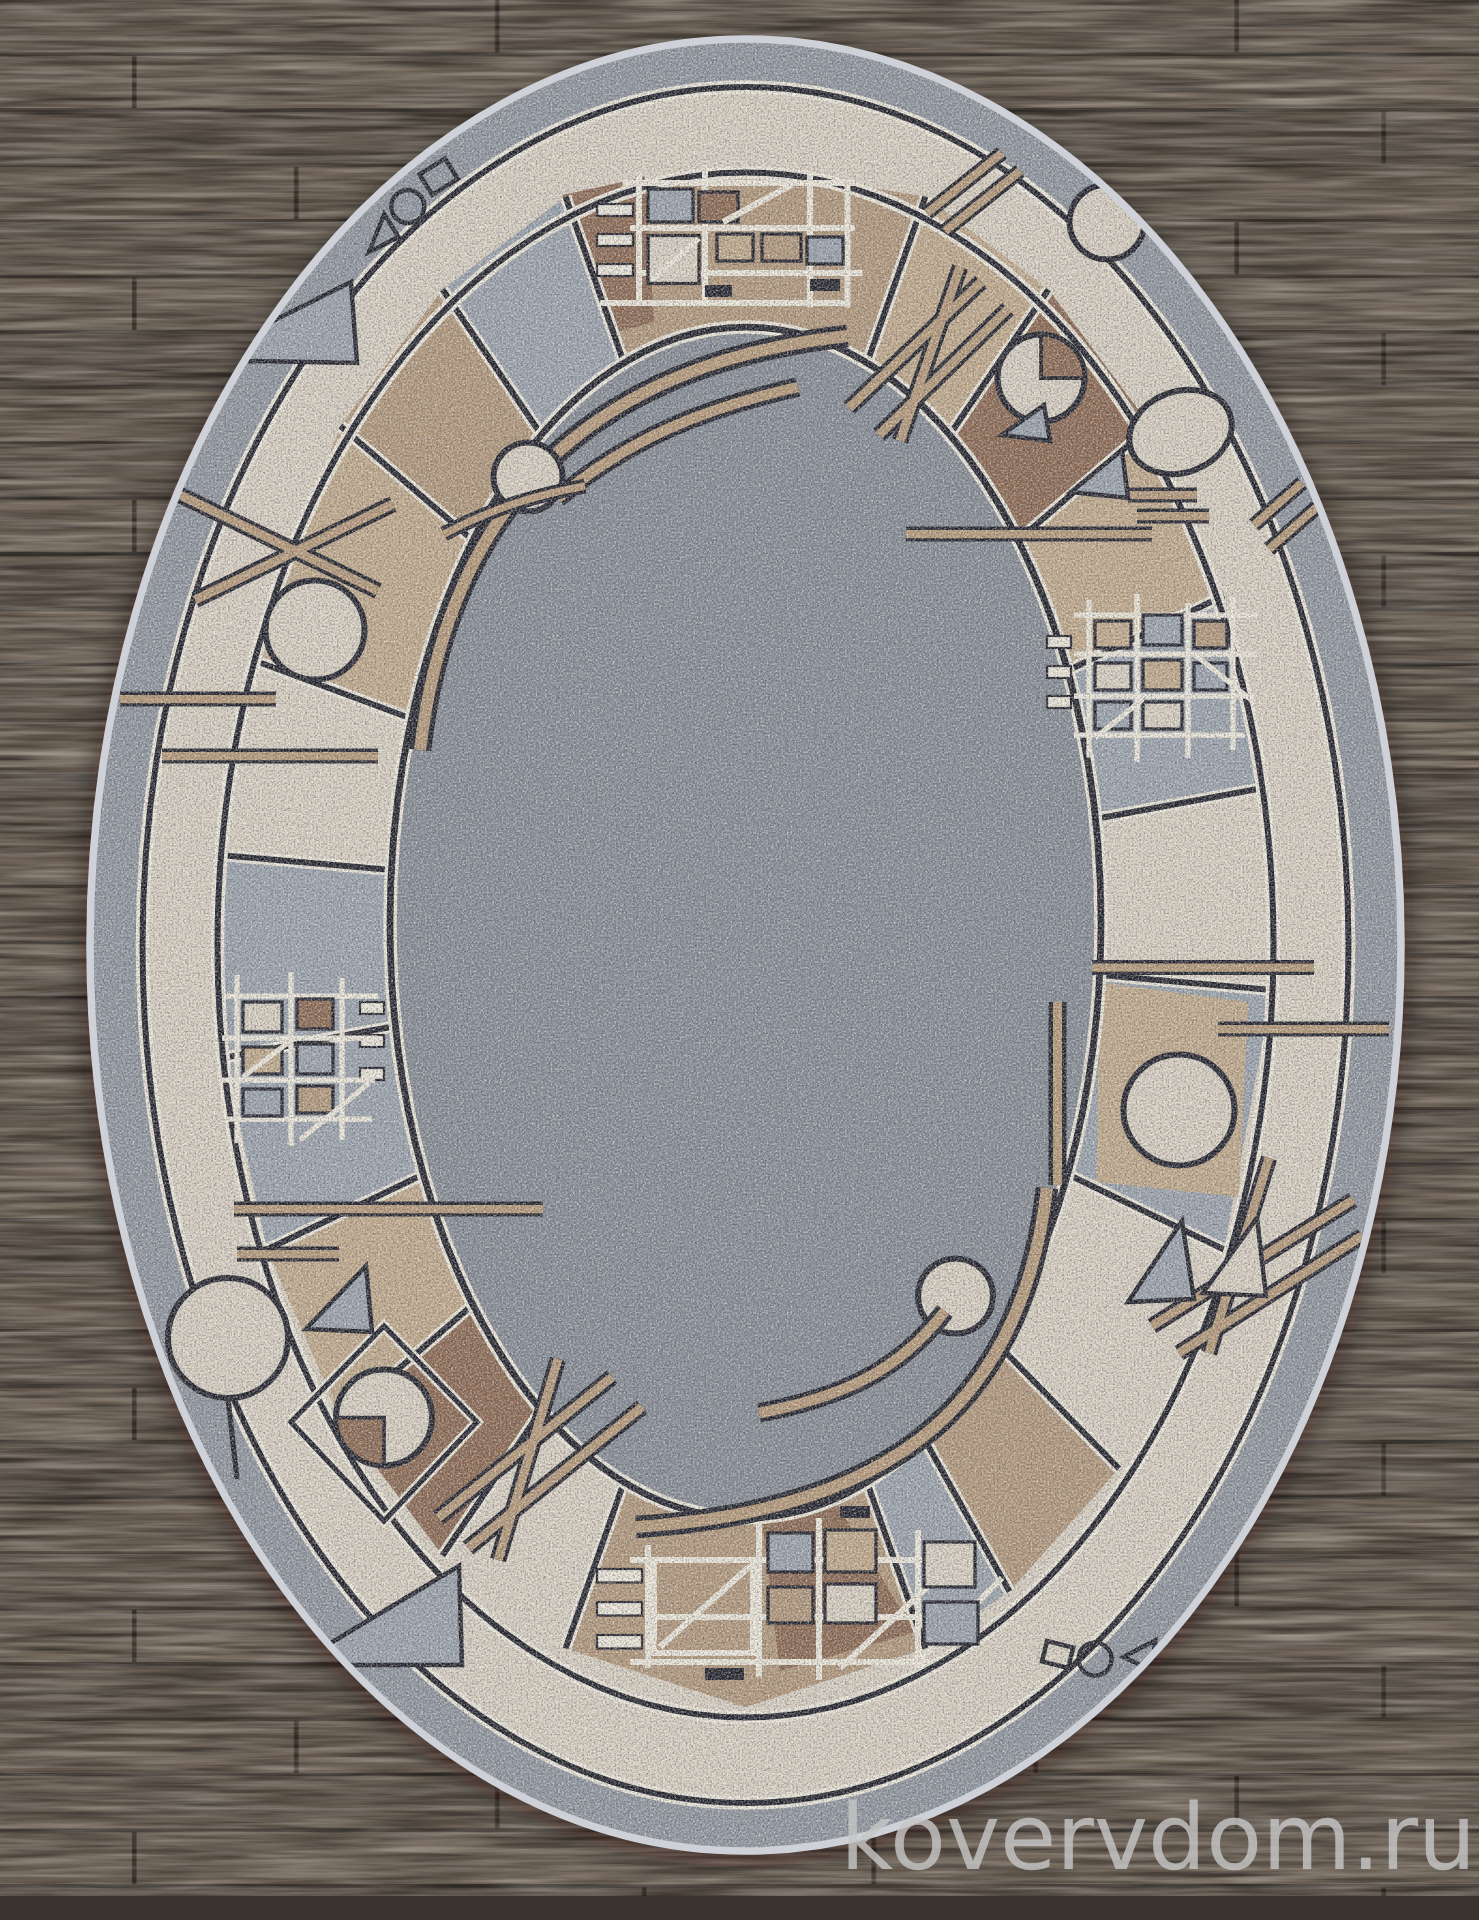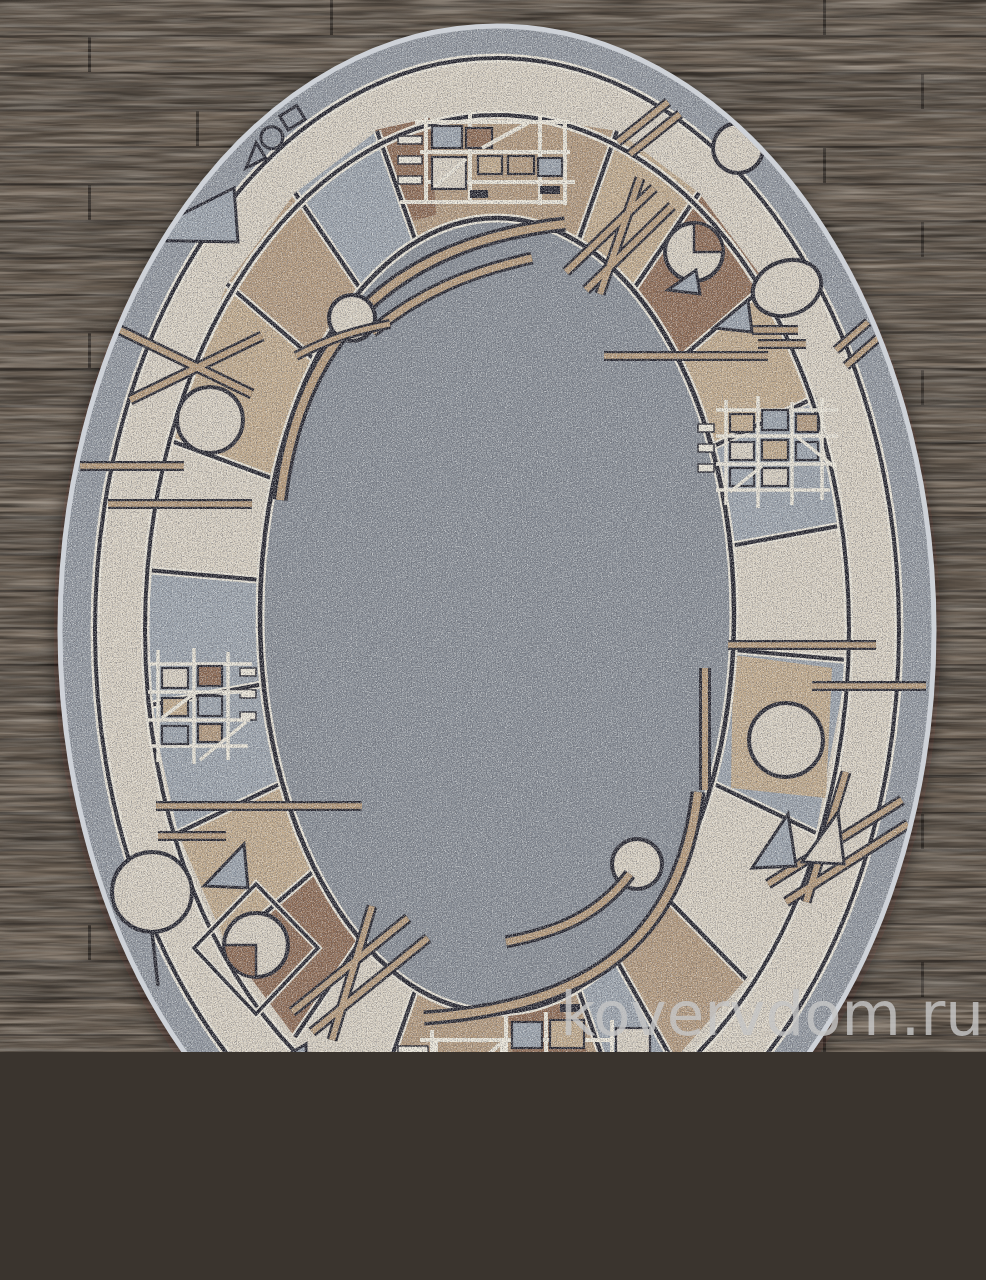--- a/index.html
+++ b/index.html
@@ -3,21 +3,21 @@
 <meta charset="utf-8">
 <style>
   :root{
     --wood-base:#6d6257; --wood-gap:#4b433c;
     --field:#848a93; --gray-band:#8e949d; --bluegray:#99a1ab;
     --cream:#d6cec0; --tan:#bfa88a; --tan2:#b0967a; --brown:#8a6750;
     --dark:#20202a; --light:#e9e4d7; --bar:#b49878; --edge:#ced2d8;
     --watermark:#c6c6c6;
   }
   html,body{margin:0;padding:0;background:#3a342e;}
-  .stage{position:relative;width:986px;height:1052px;overflow:hidden;background:var(--wood-base);}
+  .stage{position:relative;width:986px;height:1264px;overflow:hidden;background:var(--wood-base);}
   svg{display:block;}
   .f-cream{fill:var(--cream)} .f-tan{fill:var(--tan)} .f-tan2{fill:var(--tan2)}
   .f-brown{fill:var(--brown)} .f-bgray{fill:var(--bluegray)} .f-gray{fill:var(--gray-band)}
   .f-field{fill:var(--field)} .f-light{fill:var(--light)} .f-dark{fill:var(--dark)}
   .s-dark{stroke:var(--dark);fill:none;stroke-linecap:butt}
   .s-light{stroke:var(--light);fill:none;stroke-linecap:butt}
   .s-bar{stroke:var(--bar);fill:none;stroke-linecap:butt}
   .s-edge{stroke:var(--edge);fill:none}
   .cell{stroke:var(--dark);stroke-width:2.2}
   .mot{stroke:var(--dark);stroke-width:3;fill:none}

